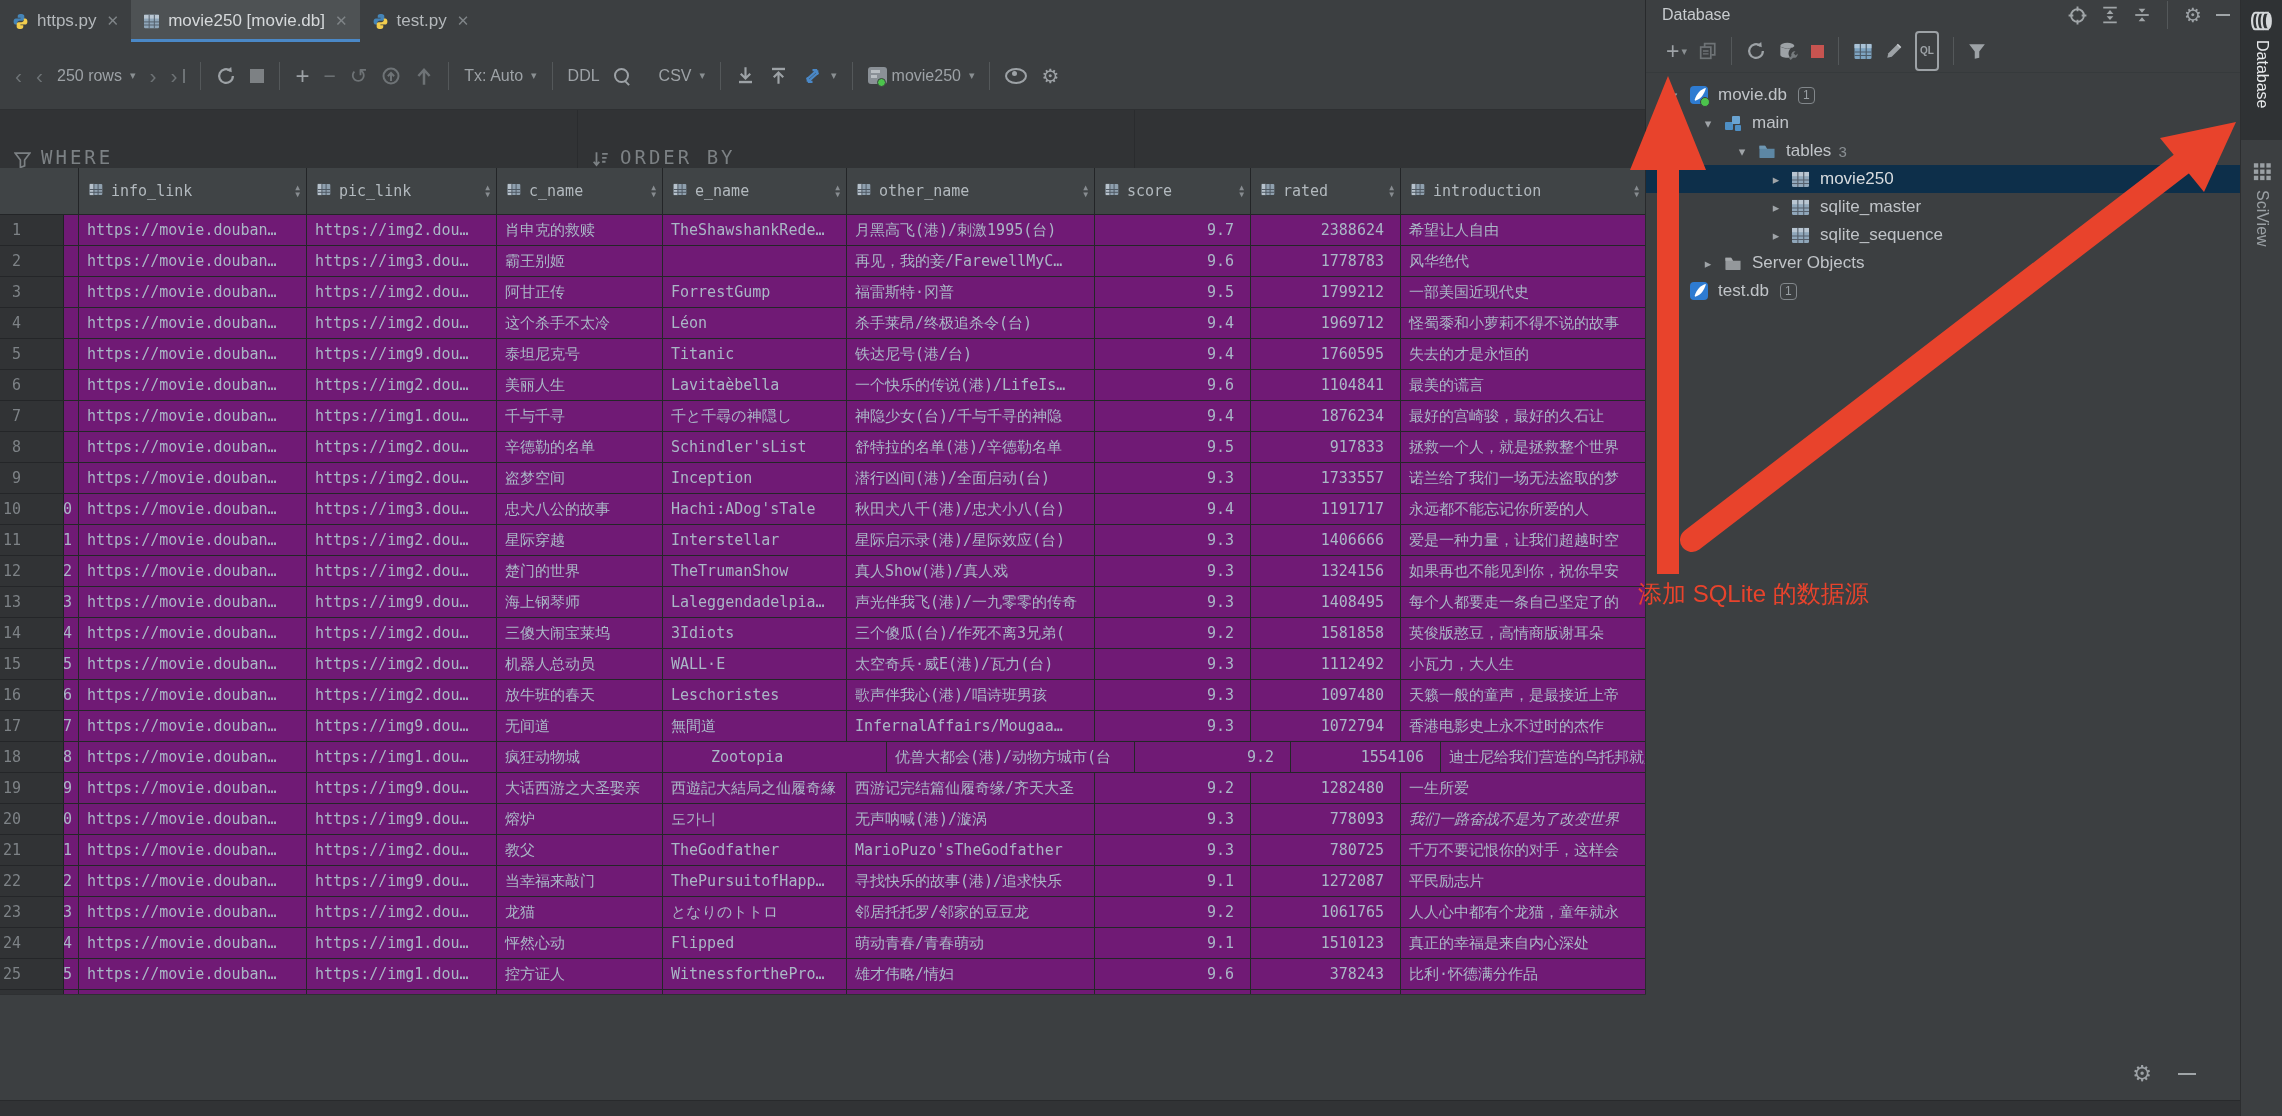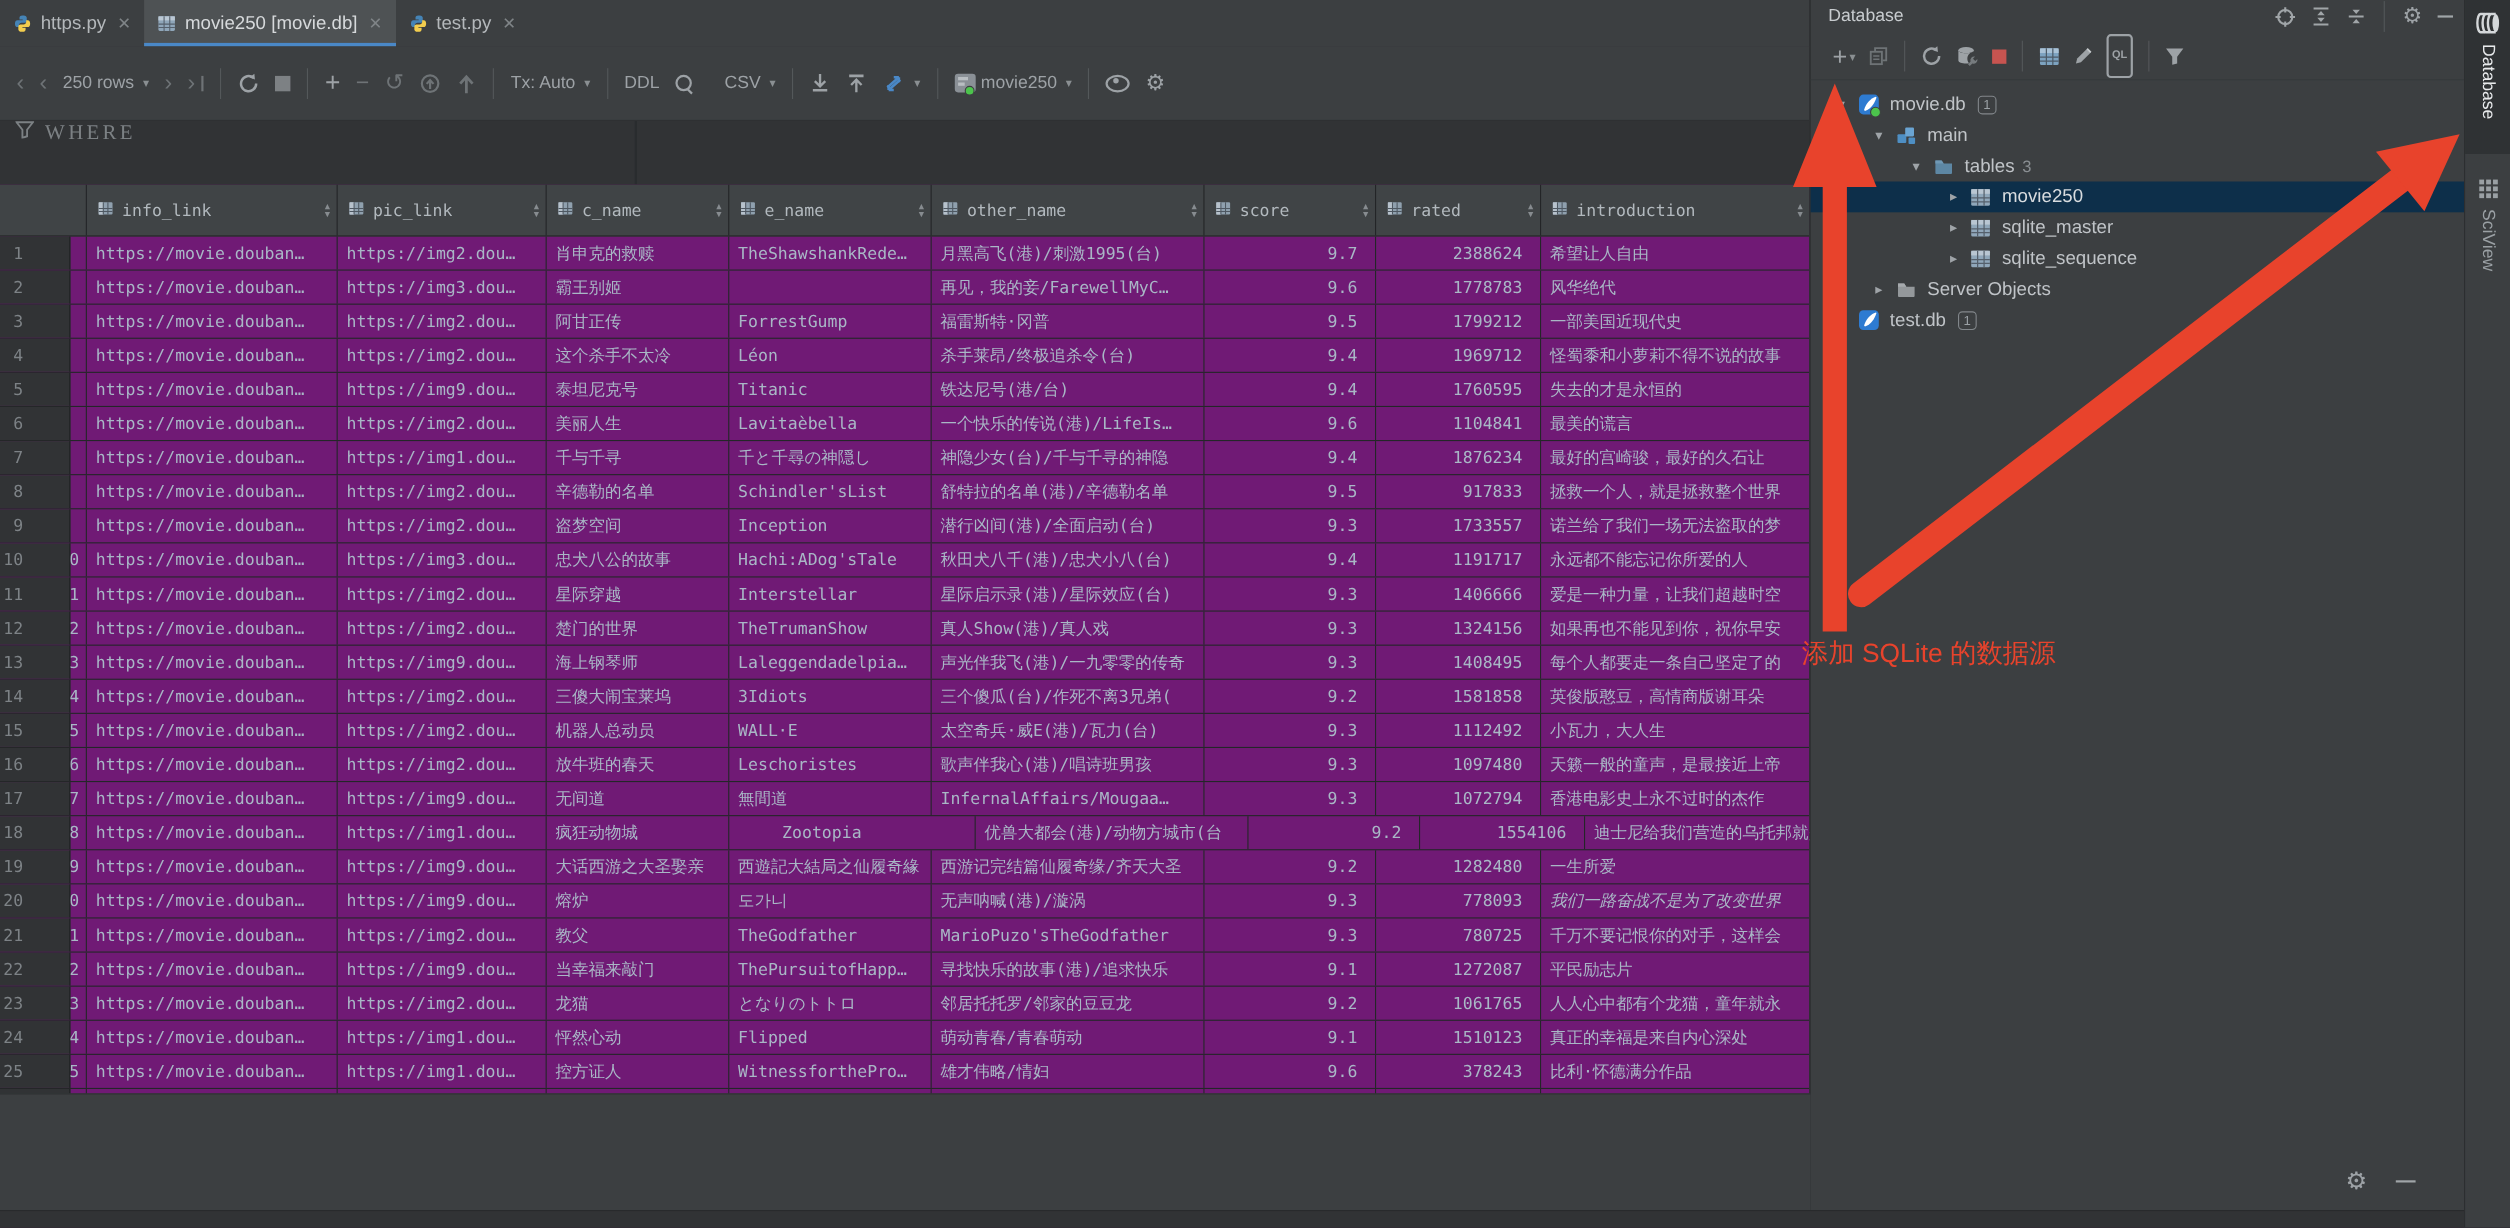--- a/index.html
+++ b/index.html
@@ -28,21 +28,21 @@
   .eye::after{content:"";position:absolute;width:5px;height:5px;border-radius:50%;background:#9da2a6;left:4.5px;top:1.5px;}
   .gear{font-size:20px;color:#9da2a6;line-height:1;}
   .dsicon{width:19px;height:17px;background:#8a9096;border-radius:3px;position:relative;display:inline-block;}
   .dsicon::before{content:"";position:absolute;left:3px;top:3px;width:9px;height:3px;background:#b9bec2;}
   .dsicon::after{content:"";position:absolute;left:3px;top:8px;width:6px;height:3px;background:#b9bec2;}
   .gdot-ds{position:absolute;left:9px;bottom:-3px;width:7px;height:7px;border-radius:50%;background:#4cc44c;border:1px solid #3c3f41;}
   .vbar{display:inline-block;width:2px;height:14px;background:#9da2a6;margin-left:1px;}
   .vbar.dimb{background:#6e7376;}
   
   .filterbar{left:0;top:110px;width:1645px;height:58px;background:#313335;display:flex;align-items:center;font-family:"DejaVu Sans Mono",monospace;color:#7c8184;border-bottom:1px solid #232527;}
-  .fsection{display:flex;align-items:flex-start;gap:10px;height:100%;box-sizing:border-box;padding:0 14px;font-family:Liberation Serif, serif;}
+  .fsection{display:flex;align-items:flex-end;gap:10px;height:100%;box-sizing:border-box;padding:0 14px;}
   .flabel{font-size:19px;letter-spacing:3px;}
   .fsep{width:1px;height:100%;background:#2a2c2e;}
   
   .grid{left:0;top:168px;width:1645px;background:#701a75;font-family:"DejaVu Sans Mono",monospace;font-size:15px;color:#a9b7c6;}
   .ghead{display:flex;height:46px;background:#404446;border-bottom:1px solid #232527;align-items:stretch;}
   .gh-spacer{width:78px;flex:none;border-right:1px solid #232527;}
   .hcell{display:flex;align-items:center;gap:8px;padding:0 6px 0 10px;box-sizing:border-box;flex:none;border-right:1px solid #232527;color:#b2b9be;overflow:hidden;}
   .hlabel{white-space:nowrap;overflow:hidden;}
   .sort{margin-left:auto;display:flex;flex-direction:column;line-height:7px;font-size:8px;color:#878c90;flex:none;}
   .grow{display:flex;height:30px;line-height:30px;border-bottom:1px solid #242628;align-items:stretch;}
@@ -217,20 +217,27 @@
 </div>
 
 <div class="abs filterbar">
   <div class="fsection" style="width:577px;">
     <svg width="17" height="16" viewBox="0 0 16 15">
         <path d="M1 1h14L10 7.5V13l-4 1.5V7.5Z" fill="none" stroke="#7c8184" stroke-width="1.6"></path>
       </svg>
     <span class="flabel">WHERE</span>
   </div>
   <div class="fsep"></div>
+  <div class="fsection" style="width:556px;">
+    <svg width="18" height="17" viewBox="0 0 16 15">
+        <path d="M4 1v11 M1.5 9.5 4 12.5l2.5-3" fill="none" stroke="#7c8184" stroke-width="1.6"></path>
+        <path d="M9 2.5h5 M9 6h4 M9 9.5h3" stroke="#7c8184" stroke-width="1.6"></path>
+      </svg>
+    <span class="flabel">ORDER BY</span>
+  </div>
   <div class="fsep"></div>
 </div>
 
 <div class="abs grid">
   <div class="ghead">
     <div class="gh-spacer"></div>
     <div style="display:flex;">
         <div class="hcell" style="width: 228px;">
           <span><svg width="14" height="13" viewBox="0 0 20 18">
               <rect x="1" y="1" width="18" height="16" rx="1.5" fill="#8fa0ae"></rect>

